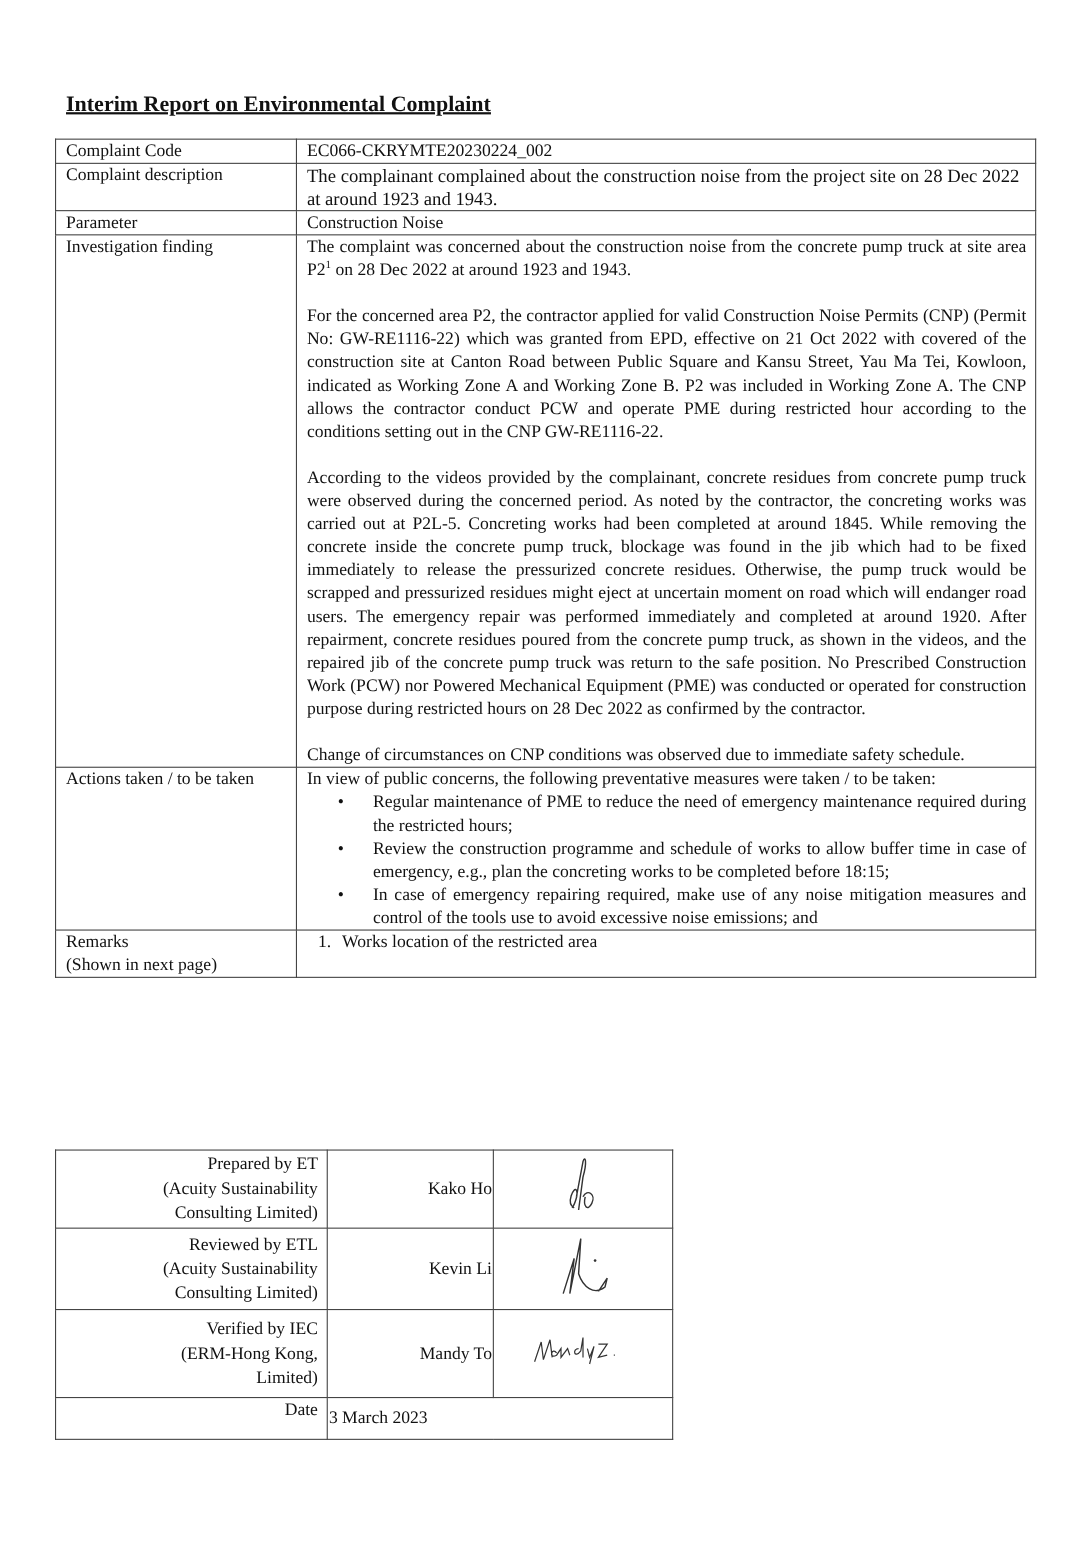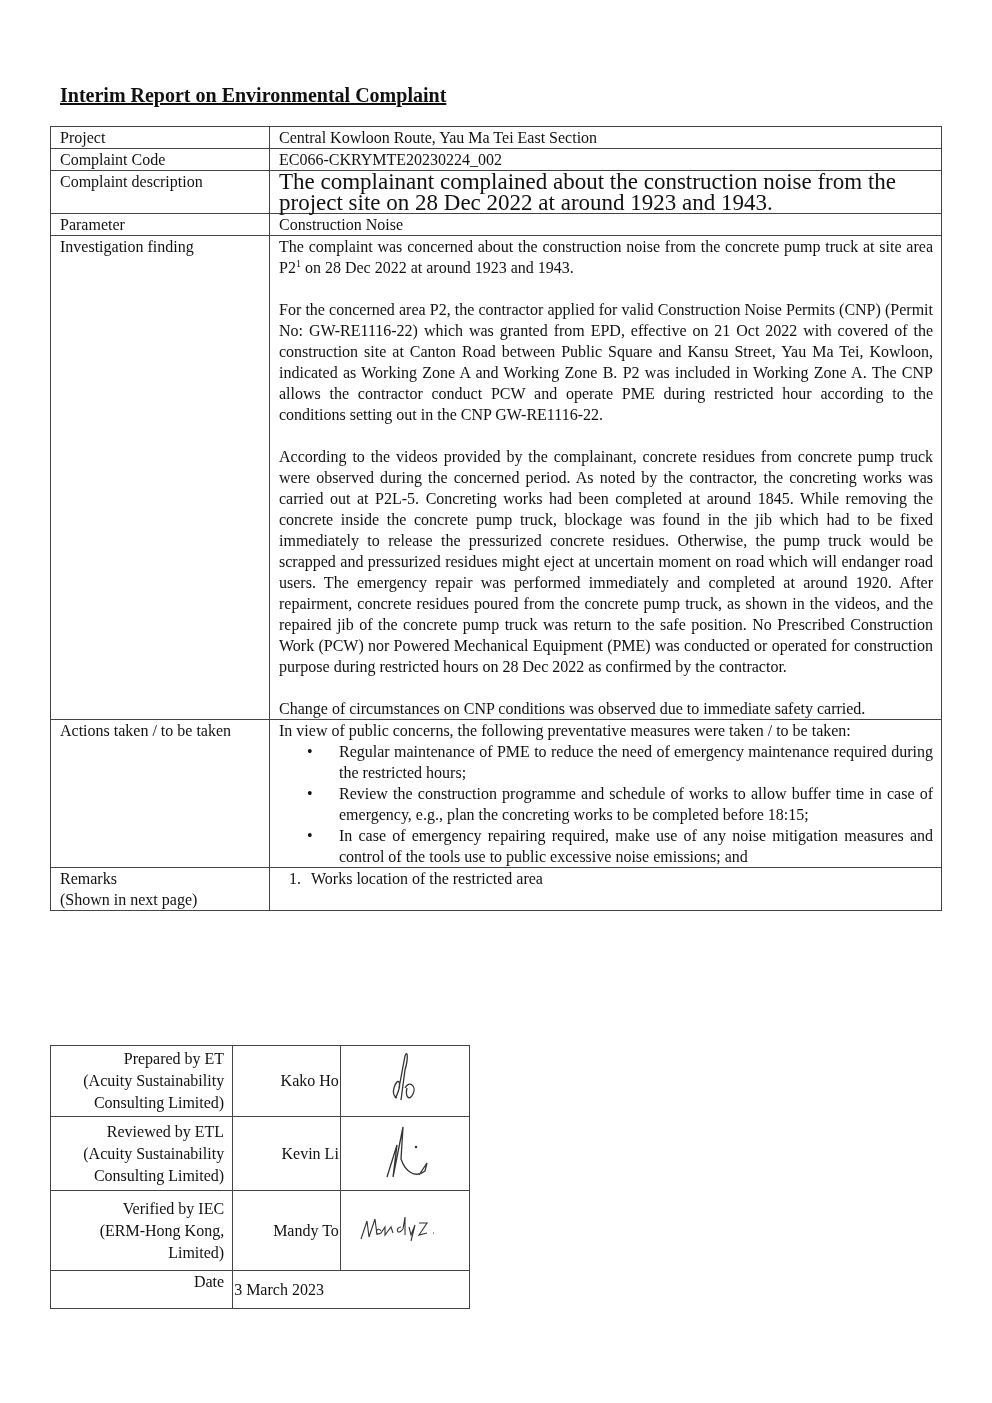--- a/index.html
+++ b/index.html
@@ -8,71 +8,67 @@
   table.main { position:absolute; left:50px; top:126px; width:892px; border-collapse:collapse; }
   table.main td { border:1px solid #444; vertical-align:top; padding:0 8px 0 9px; line-height:21px; font-size:16px; }
   table.main td.lbl { width:201px; }
   .just { text-align:justify; }
   .para-gap { height:21px; }
   ul.bul { margin:0; padding-left:48px; list-style:none; }
   ul.bul li { position:relative; padding-left:12px; text-align:justify; }
   ul.bul li::before { content:"\2022"; position:absolute; left:-20px; top:0; }
   .ol-item { padding-left:32px; position:relative; }
   .ol-item .num { position:absolute; left:10px; }
-  table.sign { position:absolute; left:50px; top:1045px; width:420px; border-collapse:collapse; }
+  table.sign { position:absolute; left:50px; top:1045px; width:562px; border-collapse:collapse; }
   table.sign td { border:1px solid #444; font-size:16px; line-height:22px; }
   table.sign td.role { width:201px; text-align:right; padding:2px 8px 2px 4px; }
   table.sign td.name { width:128px; text-align:right; }
   table.sign td.sig { width:138px; text-align:center; }
   table.sign td.date { }
   sup { font-size:10px; line-height:0; }
 </style>
 </head>
 <body>
 
 <div class="title">Interim Report on Environmental Complaint</div>
 
 <table class="main">
   <tbody>
-      <tr>
-    <td class="lbl">Project</td>
-    <td>Central Kowloon Route, Yau Ma Tei East Section</td>
-  </tr>
   <tr>
     <td class="lbl">Complaint Code</td>
     <td>EC066-CKRYMTE20230224_002</td>
   </tr>
   <tr>
     <td class="lbl">Complaint description</td>
-    <td style="font-size:23px;">The complainant complained about the construction noise from the project site on 28 Dec 2022 at around 1923 and 1943.</td>
+    <td style="font-size:17px;">The complainant complained about the construction noise from the project site on 28 Dec 2022 at around 1923 and 1943.</td>
   </tr>
   <tr>
     <td class="lbl">Parameter</td>
     <td>Construction Noise</td>
   </tr>
   <tr>
     <td class="lbl">Investigation finding</td>
     <td>
       <div class="just"><span>The complaint was concerned about the construction noise from the concrete pump truck at site area P2</span><sup>1</sup><span> on 28 Dec 2022 at around 1923 and 1943.</span></div>
       <div class="para-gap"></div>
       <div class="just">For the concerned area P2, the contractor applied for valid Construction Noise Permits (CNP) (Permit No: GW-RE1116-22) which was granted from EPD, effective on 21 Oct 2022  with covered of the construction site at Canton Road between Public Square and Kansu Street, Yau Ma Tei, Kowloon, indicated as Working Zone A and Working Zone B. P2 was included in Working Zone A. The CNP allows the contractor conduct PCW and operate PME during restricted hour according to the conditions setting out in the CNP GW-RE1116-22.</div>
       <div class="para-gap"></div>
       <div class="just">According to the videos provided by the complainant, concrete residues from concrete pump truck were observed during the concerned period. As noted by the contractor, the concreting works was carried out at P2L-5. Concreting works had been completed at around 1845. While removing the concrete inside the concrete pump truck, blockage was found in the jib which had to be fixed immediately to release the pressurized concrete residues. Otherwise, the pump truck would be scrapped and pressurized residues might eject at uncertain moment on road which will endanger road users. The emergency repair was performed immediately and completed at around 1920. After repairment, concrete residues poured from the concrete pump truck, as shown in the videos, and the repaired jib of the concrete pump truck was return to the safe position. No Prescribed Construction Work (PCW) nor Powered Mechanical Equipment (PME) was conducted or operated for construction purpose during restricted hours on 28 Dec 2022 as confirmed by the contractor.</div>
       <div class="para-gap"></div>
-      <div class="just">Change of circumstances on CNP conditions was observed due to immediate safety carried.</div>
+      <div class="just">Change of circumstances on CNP conditions was observed due to immediate safety schedule.</div>
     </td>
   </tr>
   <tr>
     <td class="lbl">Actions taken / to be taken</td>
     <td>
       <div class="just">In view of public concerns, the following preventative measures were taken / to be taken:</div>
       <ul class="bul">
         <li>Regular maintenance of PME to reduce the need of emergency maintenance required during the restricted hours;</li>
         <li>Review the construction programme and schedule of works to allow buffer time in case of emergency, e.g., plan the concreting works to be completed before 18:15;</li>
-        <li>In case of emergency repairing required, make use of any noise mitigation measures and control of the tools use to public excessive noise emissions; and</li>
+        <li>In case of emergency repairing required, make use of any noise mitigation measures and control of the tools use to avoid excessive noise emissions; and</li>
       </ul>
     </td>
   </tr>
   <tr>
     <td class="lbl">
       <div>Remarks</div>
       <div>(Shown in next page)</div>
     </td>
     <td>
       <div class="ol-item"><span class="num">1.</span><span>Works location of the restricted area</span></div>

